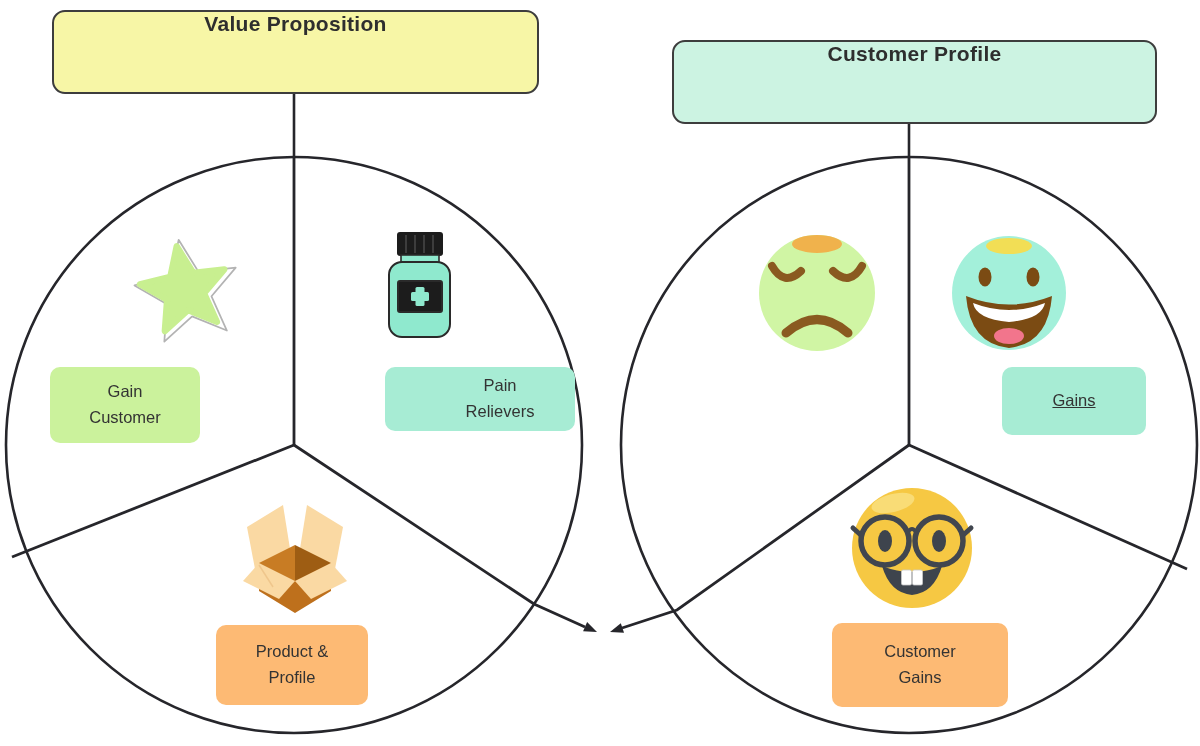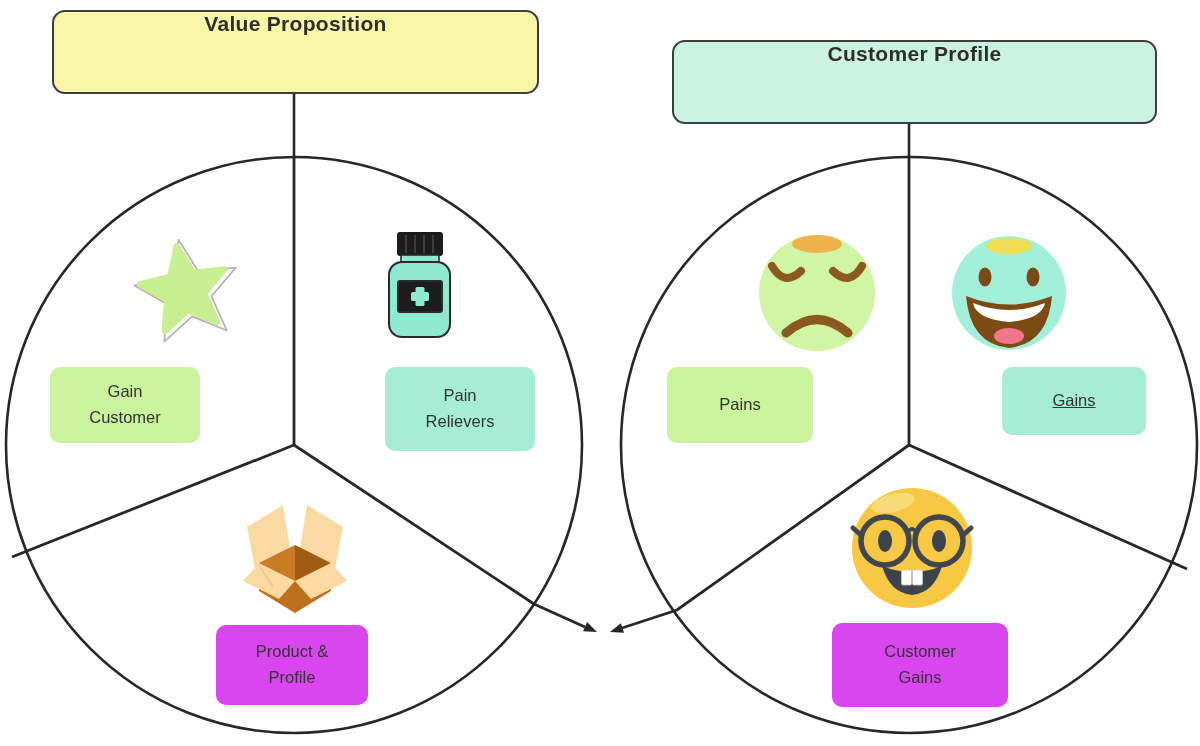--- a/index.html
+++ b/index.html
@@ -14,23 +14,23 @@
     font-size:21px;font-weight:bold;color:#2e2e2e;letter-spacing:.3px;
   }
   .title-vp{left:52px;top:10px;width:483px;height:80px;background:#F7F6A6;}
   .title-cp{left:672px;top:0;width:481px;height:80px;background:#CCF3E2;margin-top:40px;}
   .label-box{
     position:absolute;z-index:2;display:flex;flex-direction:column;align-items:center;justify-content:center;
     border-radius:10px;font-size:16.5px;color:#333333;text-align:center;line-height:1.55;
   }
   .lb-green{background:#CBF29C;}
   .lb-teal{background:#A7ECD4;}
-  .lb-orange{background:#d946ef;justify-content:center;}
+  .lb-orange{background:#fdba74;justify-content:center;}
   .lb-gain{left:50px;top:367px;width:150px;height:76px;}
-  .lb-pain{left:385px;top:367px;width:150px;height:84px;}
+  .lb-pain{left:385px;top:367px;width:150px;height:64px;padding-left:40px;}
   .lb-prod{left:216px;top:625px;width:152px;height:80px;}
   .lb-pains{left:667px;top:367px;width:146px;height:76px;}
   .lb-gains{left:1002px;top:367px;width:144px;height:68px;text-decoration:underline;}
   .lb-jobs{left:832px;top:623px;width:176px;height:84px;}
 </style>
 </head>
 <body>
 
 <div id="stage">
 
@@ -128,24 +128,20 @@
   </div>
   <div class="label-box lb-teal lb-pain">
     <span>Pain</span>
     <span>Relievers</span>
   </div>
   <div class="label-box lb-orange lb-prod">
     <span>Product &amp;</span>
     <span>Profile</span>
   </div>
 
-  <div class="label-box lb-green lb-pains">
-    <span>Pains</span>
-    <span></span>
-  </div>
   <div class="label-box lb-teal lb-gains">
     <span>Gains</span>
     <span></span>
   </div>
   <div class="label-box lb-orange lb-jobs">
     <span>Customer</span>
     <span>Gains</span>
   </div>
 
 </div>

